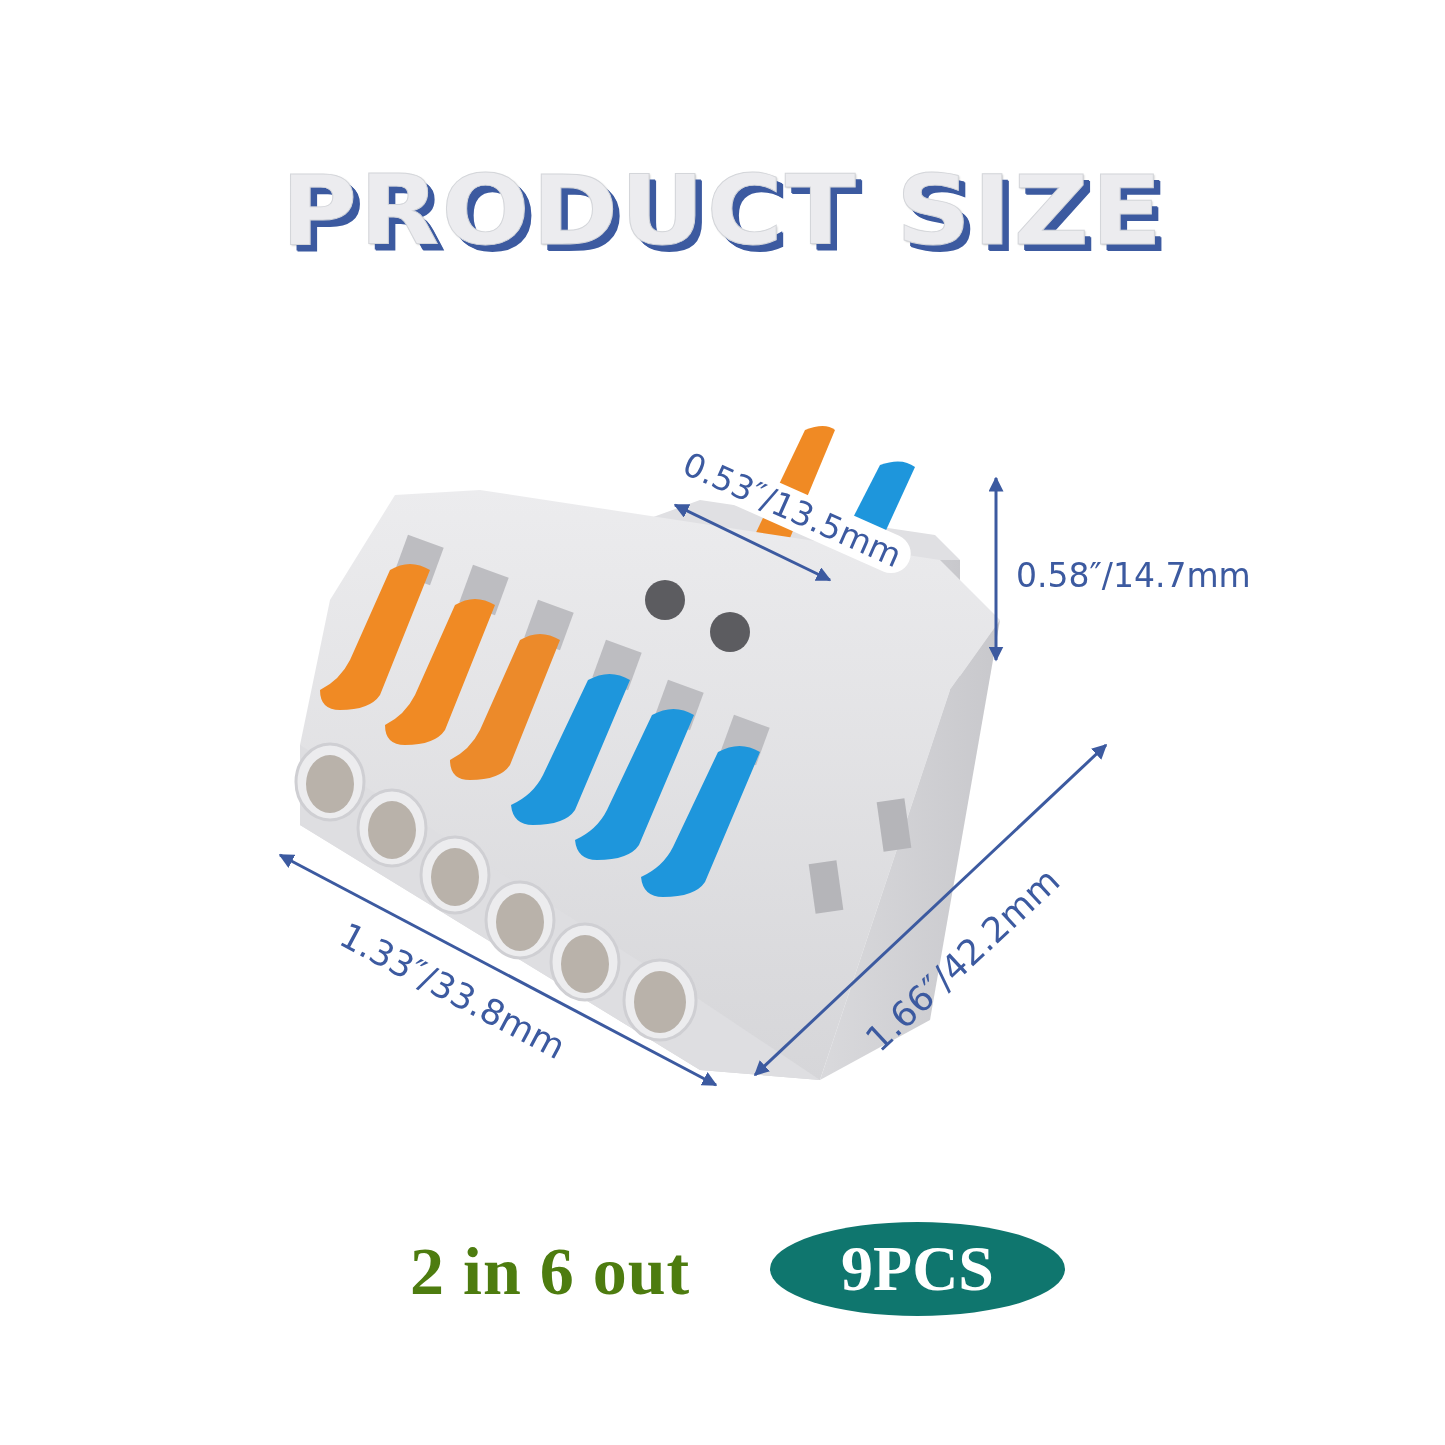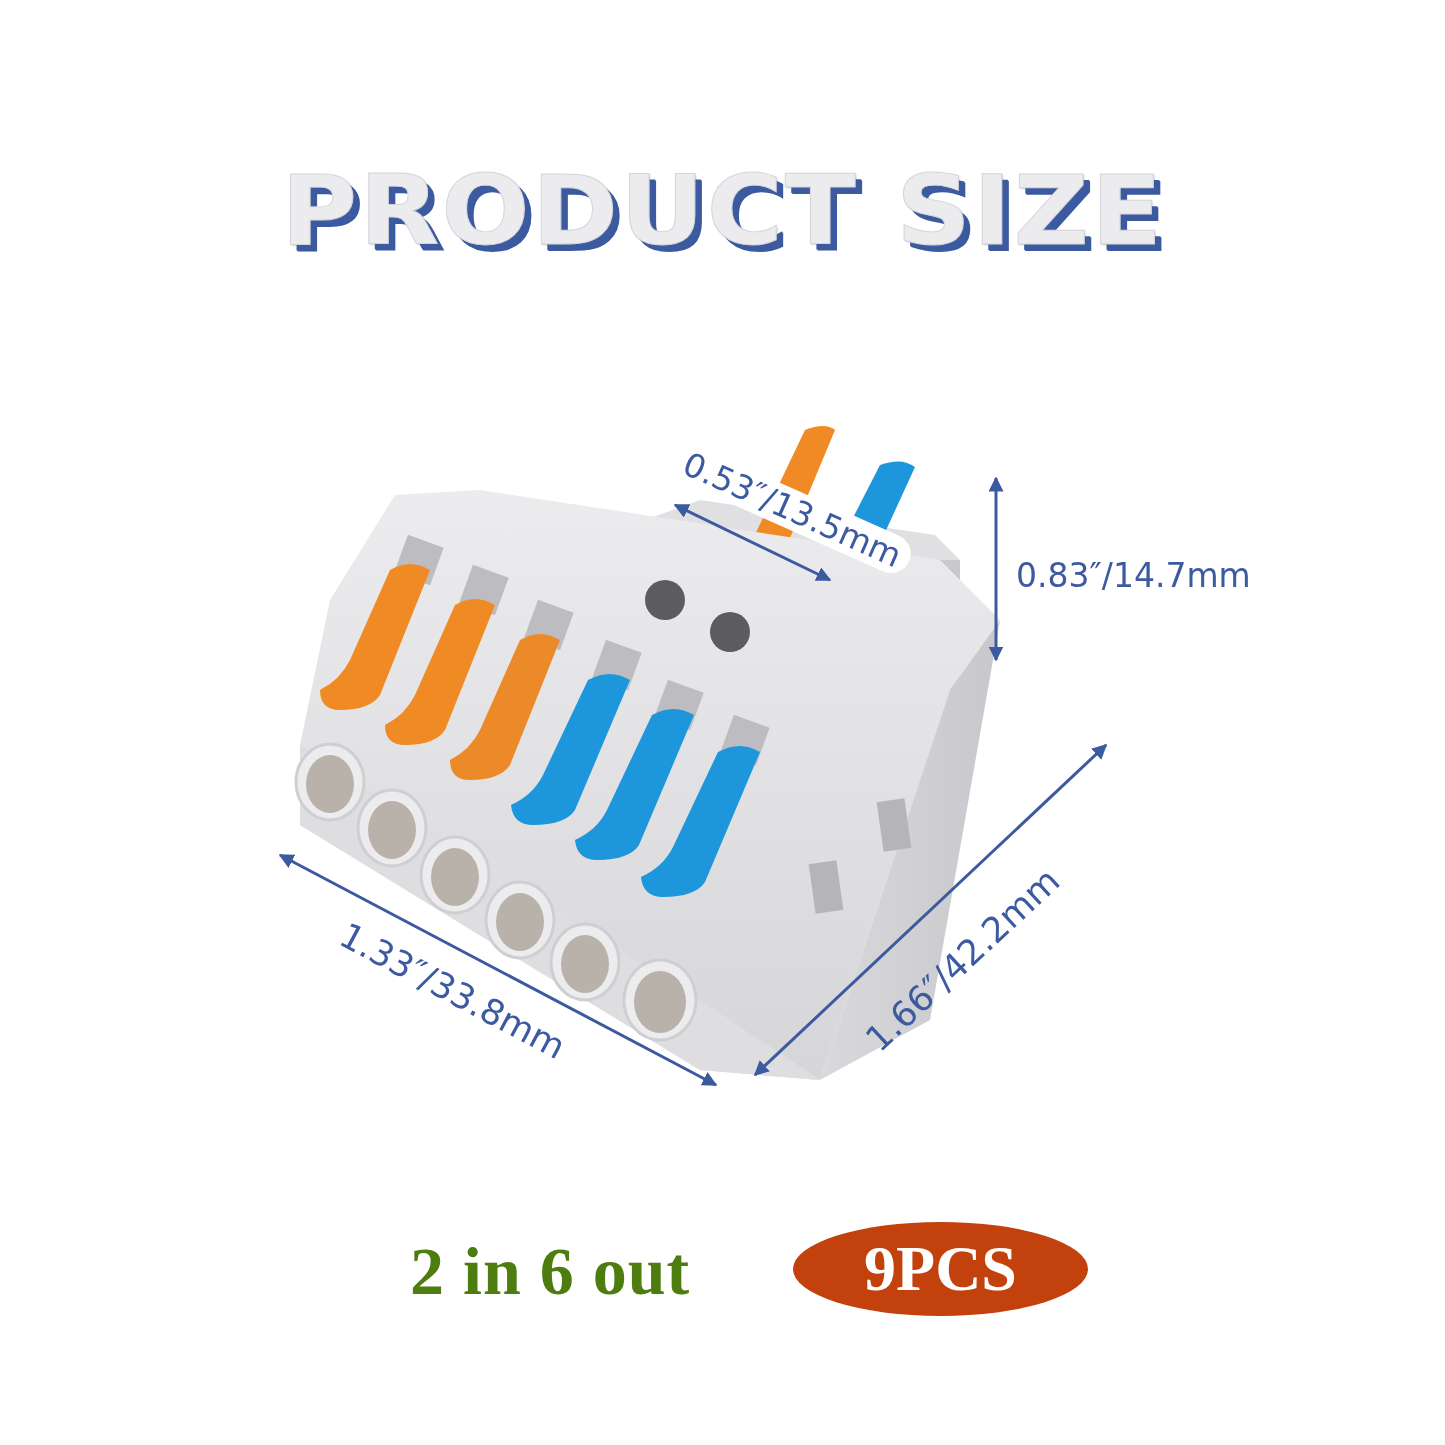--- a/index.html
+++ b/index.html
@@ -22,22 +22,22 @@
              background: #ffffff; border-radius: 22px; padding: 0 10px; }
   .dim-height { left: 1016px; top: 556px; font-size: 33px; }
   .dim-width { left: 352px; top: 915px; transform: rotate(28deg); font-size: 35px; }
   .dim-depth { left: 858px; top: 1030px; transform: rotate(-43deg); font-size: 35px; }
   .footer-left {
     position: absolute; left: 410px; top: 1232px; color: #4d7c0f;
     font-family: "Liberation Serif", serif; font-weight: bold; font-size: 68px;
     letter-spacing: 1px;
   }
   .badge {
-    position: absolute; left: 793px; top: 1222px; width: 295px; height: 94px;
-    border-radius: 50%; background: #c2410c; display: flex; align-items: center;
+    position: absolute; left: 770px; top: 1222px; width: 295px; height: 94px;
+    border-radius: 50%; background: #0f766e; display: flex; align-items: center;
     justify-content: center;
   }
   .badge span { color: #ffffff; font-family: "Liberation Serif", serif;
                 font-weight: bold; font-size: 64px; }
 </style>
 </head>
 <body>
 
 <div class="title">PRODUCT SIZE</div>
 
@@ -125,20 +125,20 @@
 
   <g stroke="#3c5aa0" stroke-width="3" fill="none">
     <line x1="675" y1="505" x2="830" y2="580" marker-start="url(#ah)" marker-end="url(#ah)"></line>
     <line x1="996" y1="478" x2="996" y2="660" marker-start="url(#ah)" marker-end="url(#ah)"></line>
     <line x1="280" y1="855" x2="716" y2="1085" marker-start="url(#ah)" marker-end="url(#ah)"></line>
     <line x1="755" y1="1075" x2="1106" y2="745" marker-start="url(#ah)" marker-end="url(#ah)"></line>
   </g>
 </svg>
 
 <div class="dim dim-top">0.53″/13.5mm</div>
-<div class="dim dim-height">0.83″/14.7mm</div>
+<div class="dim dim-height">0.58″/14.7mm</div>
 <div class="dim dim-width">1.33″/33.8mm</div>
 <div class="dim dim-depth">1.66″/42.2mm</div>
 
 <div class="footer-left">2 in 6 out</div>
 <div class="badge">
   <span>9PCS</span>
 </div>
 
 </body></html>

